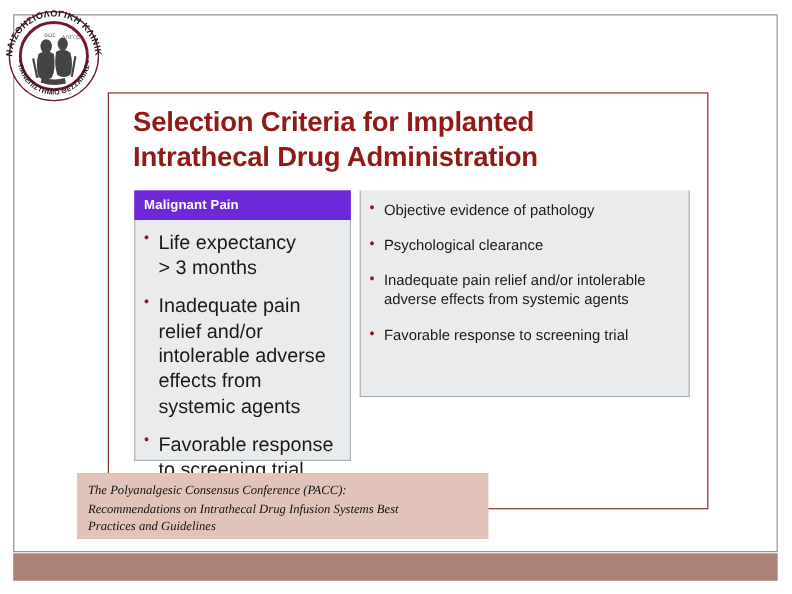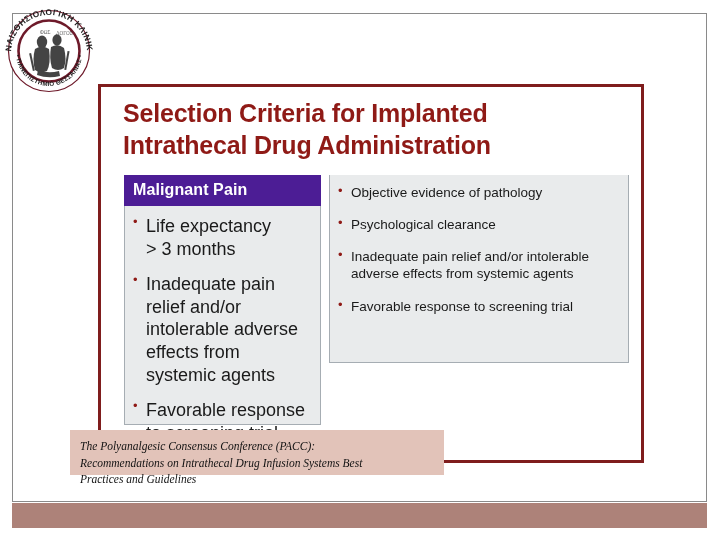--- a/index.html
+++ b/index.html
@@ -38,21 +38,21 @@
   }
   .seal svg { display: block; }
 
   
   .content-frame {
     position: absolute;
     left: 98px;
     top: 84px;
     width: 546px;
     height: 379px;
-    border: 3px solid #7f1d1d;
+    border: 1px solid #7f1d1d;
     box-sizing: border-box;
     background: #ffffff;
   }
 
   
   .slide-title {
     position: absolute;
     left: 22px;
     top: 11px;
     width: 500px;
@@ -73,23 +73,23 @@
   }
   .panel {
     position: absolute;
     top: 0;
     box-sizing: border-box;
   }
   .panel-left  { left: 0px;   width: 197px; }
   .panel-right { left: 205px; width: 300px; }
 
   .panel-header {
-    background: #4c1d95;
+    background: #6d28d9;
     color: #ffffff;
-    font-size: 16px;
+    font-size: 12px;
     font-weight: bold;
     padding: 6px 9px 7px 9px;
     box-sizing: border-box;
     letter-spacing: 0.1px;
   }
   .panel-body {
     background: #e9ebec;
     border: 1px solid #a6adb3;
     border-top: none;
     box-sizing: border-box;
@@ -124,21 +124,21 @@
     margin-bottom: 15px;
     font-size: 13.5px;
   }
 
   
   .caption-box {
     position: absolute;
     left: 70px;
     top: 430px;
     width: 374px;
-    height: 45px;
+    height: 60px;
     background: #e2c3b9;
     box-sizing: border-box;
     padding: 8px 10px 0 10px;
     z-index: 15;
   }
   .caption-text {
     font-family: "Liberation Serif", serif;
     font-style: italic;
     font-size: 11.5px;
     line-height: 1.45;

